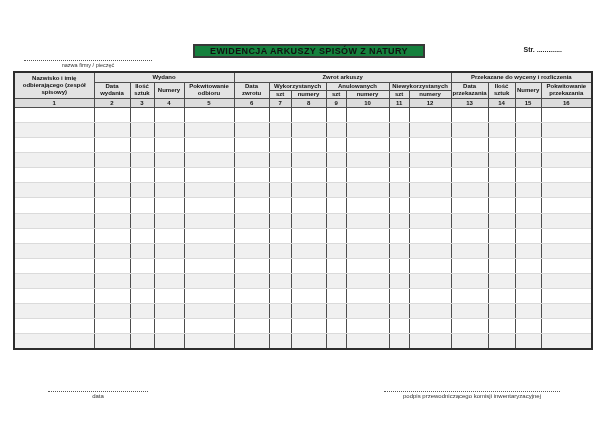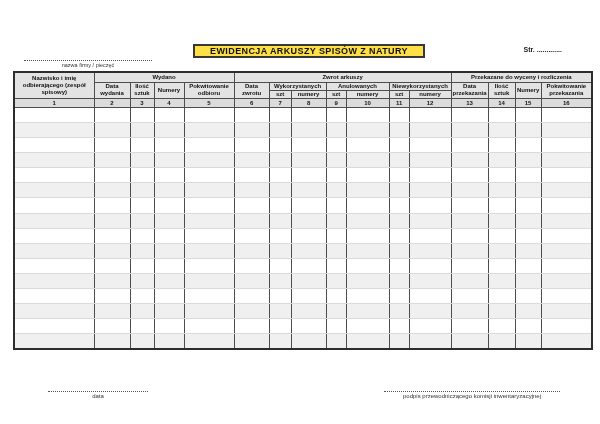--- a/index.html
+++ b/index.html
@@ -4,21 +4,21 @@
 <style>
   * { margin:0; padding:0; box-sizing:border-box; }
   html,body { background:#ffffff; }
   .page {
     position:relative; width:600px; height:424px; background:#ffffff;
     font-family:"Liberation Sans", sans-serif; color:#111; overflow:hidden;
   }
   
   .title-box {
     position:absolute; left:193px; top:44px; width:232px; height:14px;
-    background:#fde047; border:2px solid #383838;
+    background:#15803d; border:2px solid #383838;
     display:flex; align-items:center; justify-content:center;
   }
   .title-box span { font-size:9px; font-weight:bold; letter-spacing:.4px; white-space:nowrap; }
   
   .page-number { position:absolute; top:46px; right:38px; font-size:7px; font-weight:bold; color:#222; }
   
   .firm { position:absolute; left:24px; top:50px; width:128px; text-align:center; }
   .dotted { border-bottom:1px dotted #555; height:11px; }
   .firm-label { font-size:5.5px; color:#333; margin-top:1px; }
   

